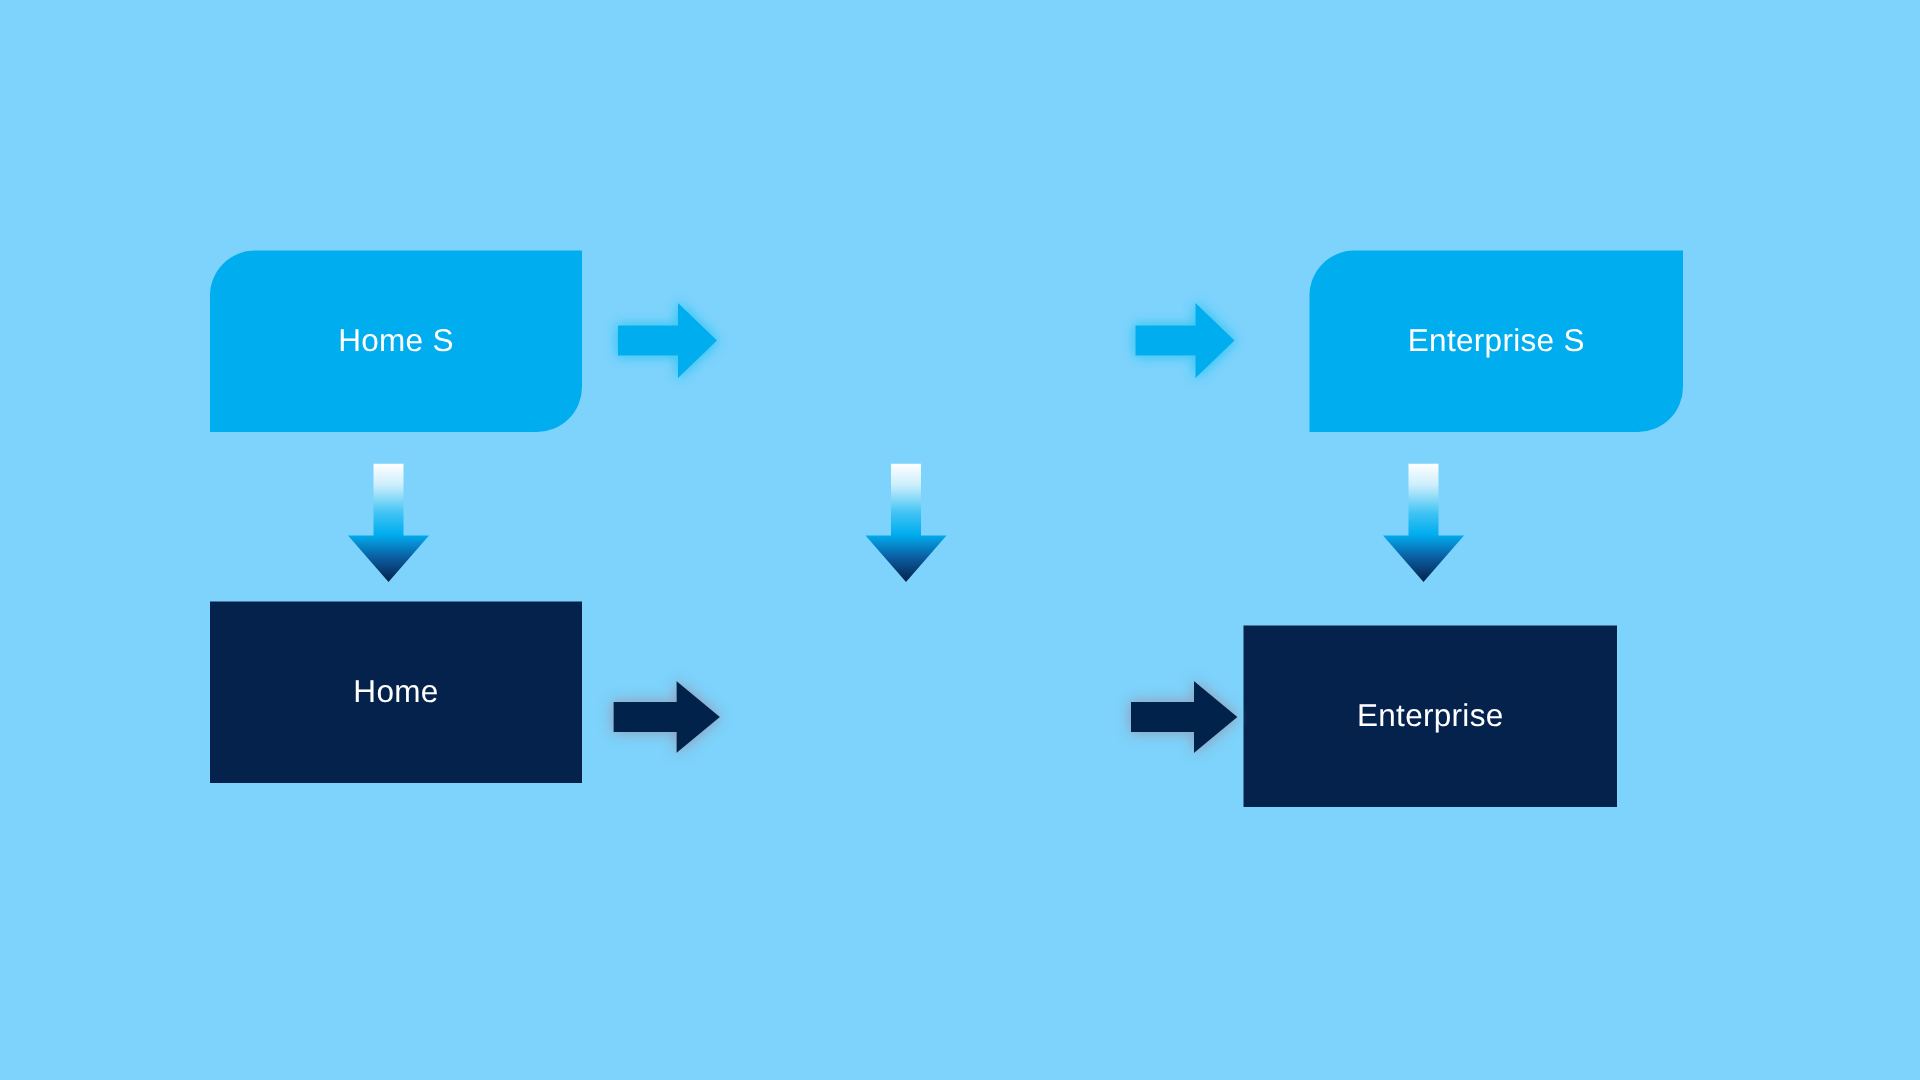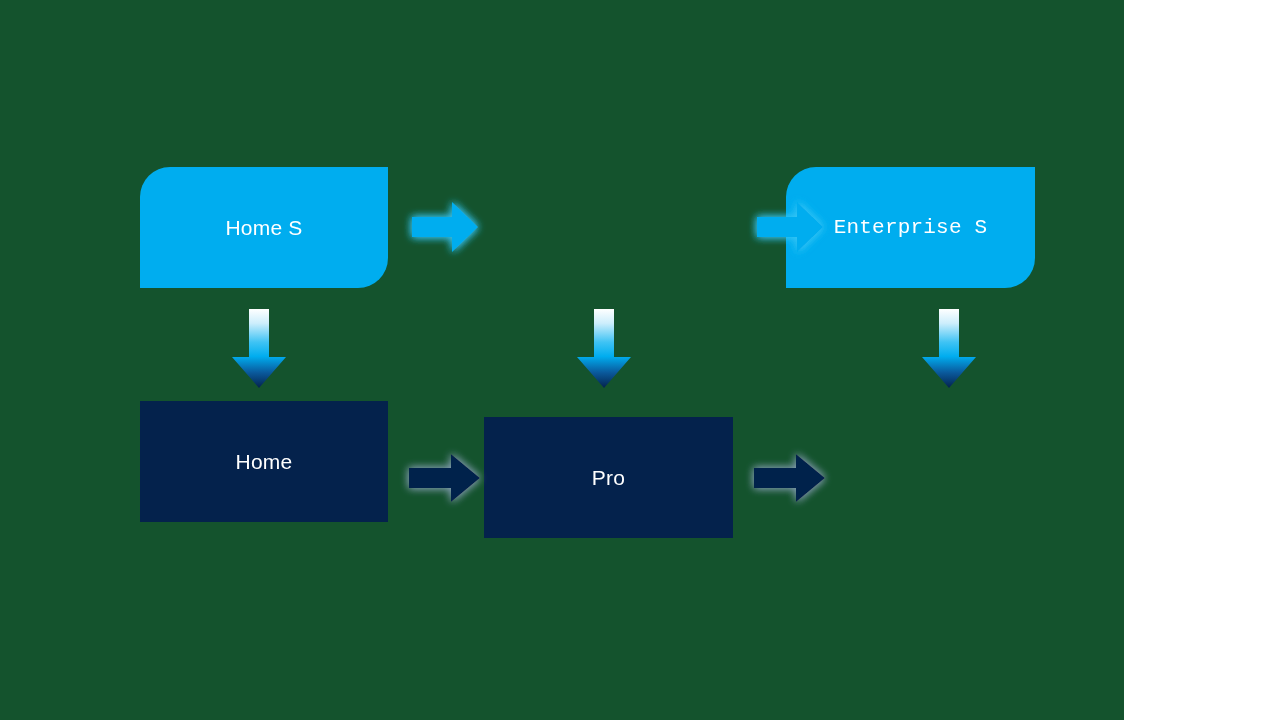--- a/index.html
+++ b/index.html
@@ -9,23 +9,23 @@
   }
   body {
     width: 1280px;
     height: 720px;
     overflow: hidden;
     font-family: "Liberation Sans", sans-serif;
   }
 
   #canvas {
     position: relative;
-    width: 1124px;
+    width: 1280px;
     height: 720px;
-    background: #14532d;
+    background: #7dd3fc;
   }
 
   
   .node {
     position: absolute;
     box-sizing: border-box;
     display: flex;
     align-items: center;
     justify-content: center;
     color: #ffffff;
@@ -105,21 +105,21 @@
         </feMerge>
       </filter>
     </defs>
   </svg>
 
   <div class="node node-top" style="left:140px; top:167px; width:248px; height:121px;">
     <span class="node-label">Home S</span>
   </div>
 
 
-  <div class="node node-top" style="left:786px; top:167px; width:249px; height:121px;font-family:Liberation Mono, monospace;">
+  <div class="node node-top" style="left:873px; top:167px; width:249px; height:121px;">
     <span class="node-label">Enterprise S</span>
   </div>
 
   <span class="harrow" style="left:410px; top:200px;">
     <svg width="70" height="54" viewBox="0 0 70 54">
       <polygon filter="url(#glowCyan)" fill="#00adef" points="2,17 42,17 42,2 68,27 42,52 42,37 2,37"></polygon>
     </svg>
   </span>
 
   <span class="harrow" style="left:755px; top:200px;">
@@ -143,24 +143,24 @@
   <span class="varrow" style="left:920px; top:309px;">
     <svg width="58" height="80" viewBox="0 0 58 80">
       <polygon fill="url(#vgrad)" points="19,0 39,0 39,48 56,48 29,79 2,48 19,48"></polygon>
     </svg>
   </span>
 
   <div class="node node-bottom" style="left:140px; top:401px; width:248px; height:121px;">
     <span class="node-label">Home</span>
   </div>
 
-  <div class="node node-bottom" style="left:484px; top:417px; width:249px; height:121px;">
-    <span class="node-label">Pro</span>
+
+  <div class="node node-bottom" style="left:829px; top:417px; width:249px; height:121px;">
+    <span class="node-label">Enterprise</span>
   </div>
-
 
   <span class="harrow" style="left:405px; top:451px;">
     <svg width="78" height="54" viewBox="0 0 78 54">
       <polygon filter="url(#glowNavy)" fill="#04224c" points="4,17 46,17 46,3 75,27 46,51 46,37 4,37"></polygon>
     </svg>
   </span>
 
   <span class="harrow" style="left:750px; top:451px;">
     <svg width="78" height="54" viewBox="0 0 78 54">
       <polygon filter="url(#glowNavy)" fill="#04224c" points="4,17 46,17 46,3 75,27 46,51 46,37 4,37"></polygon>

